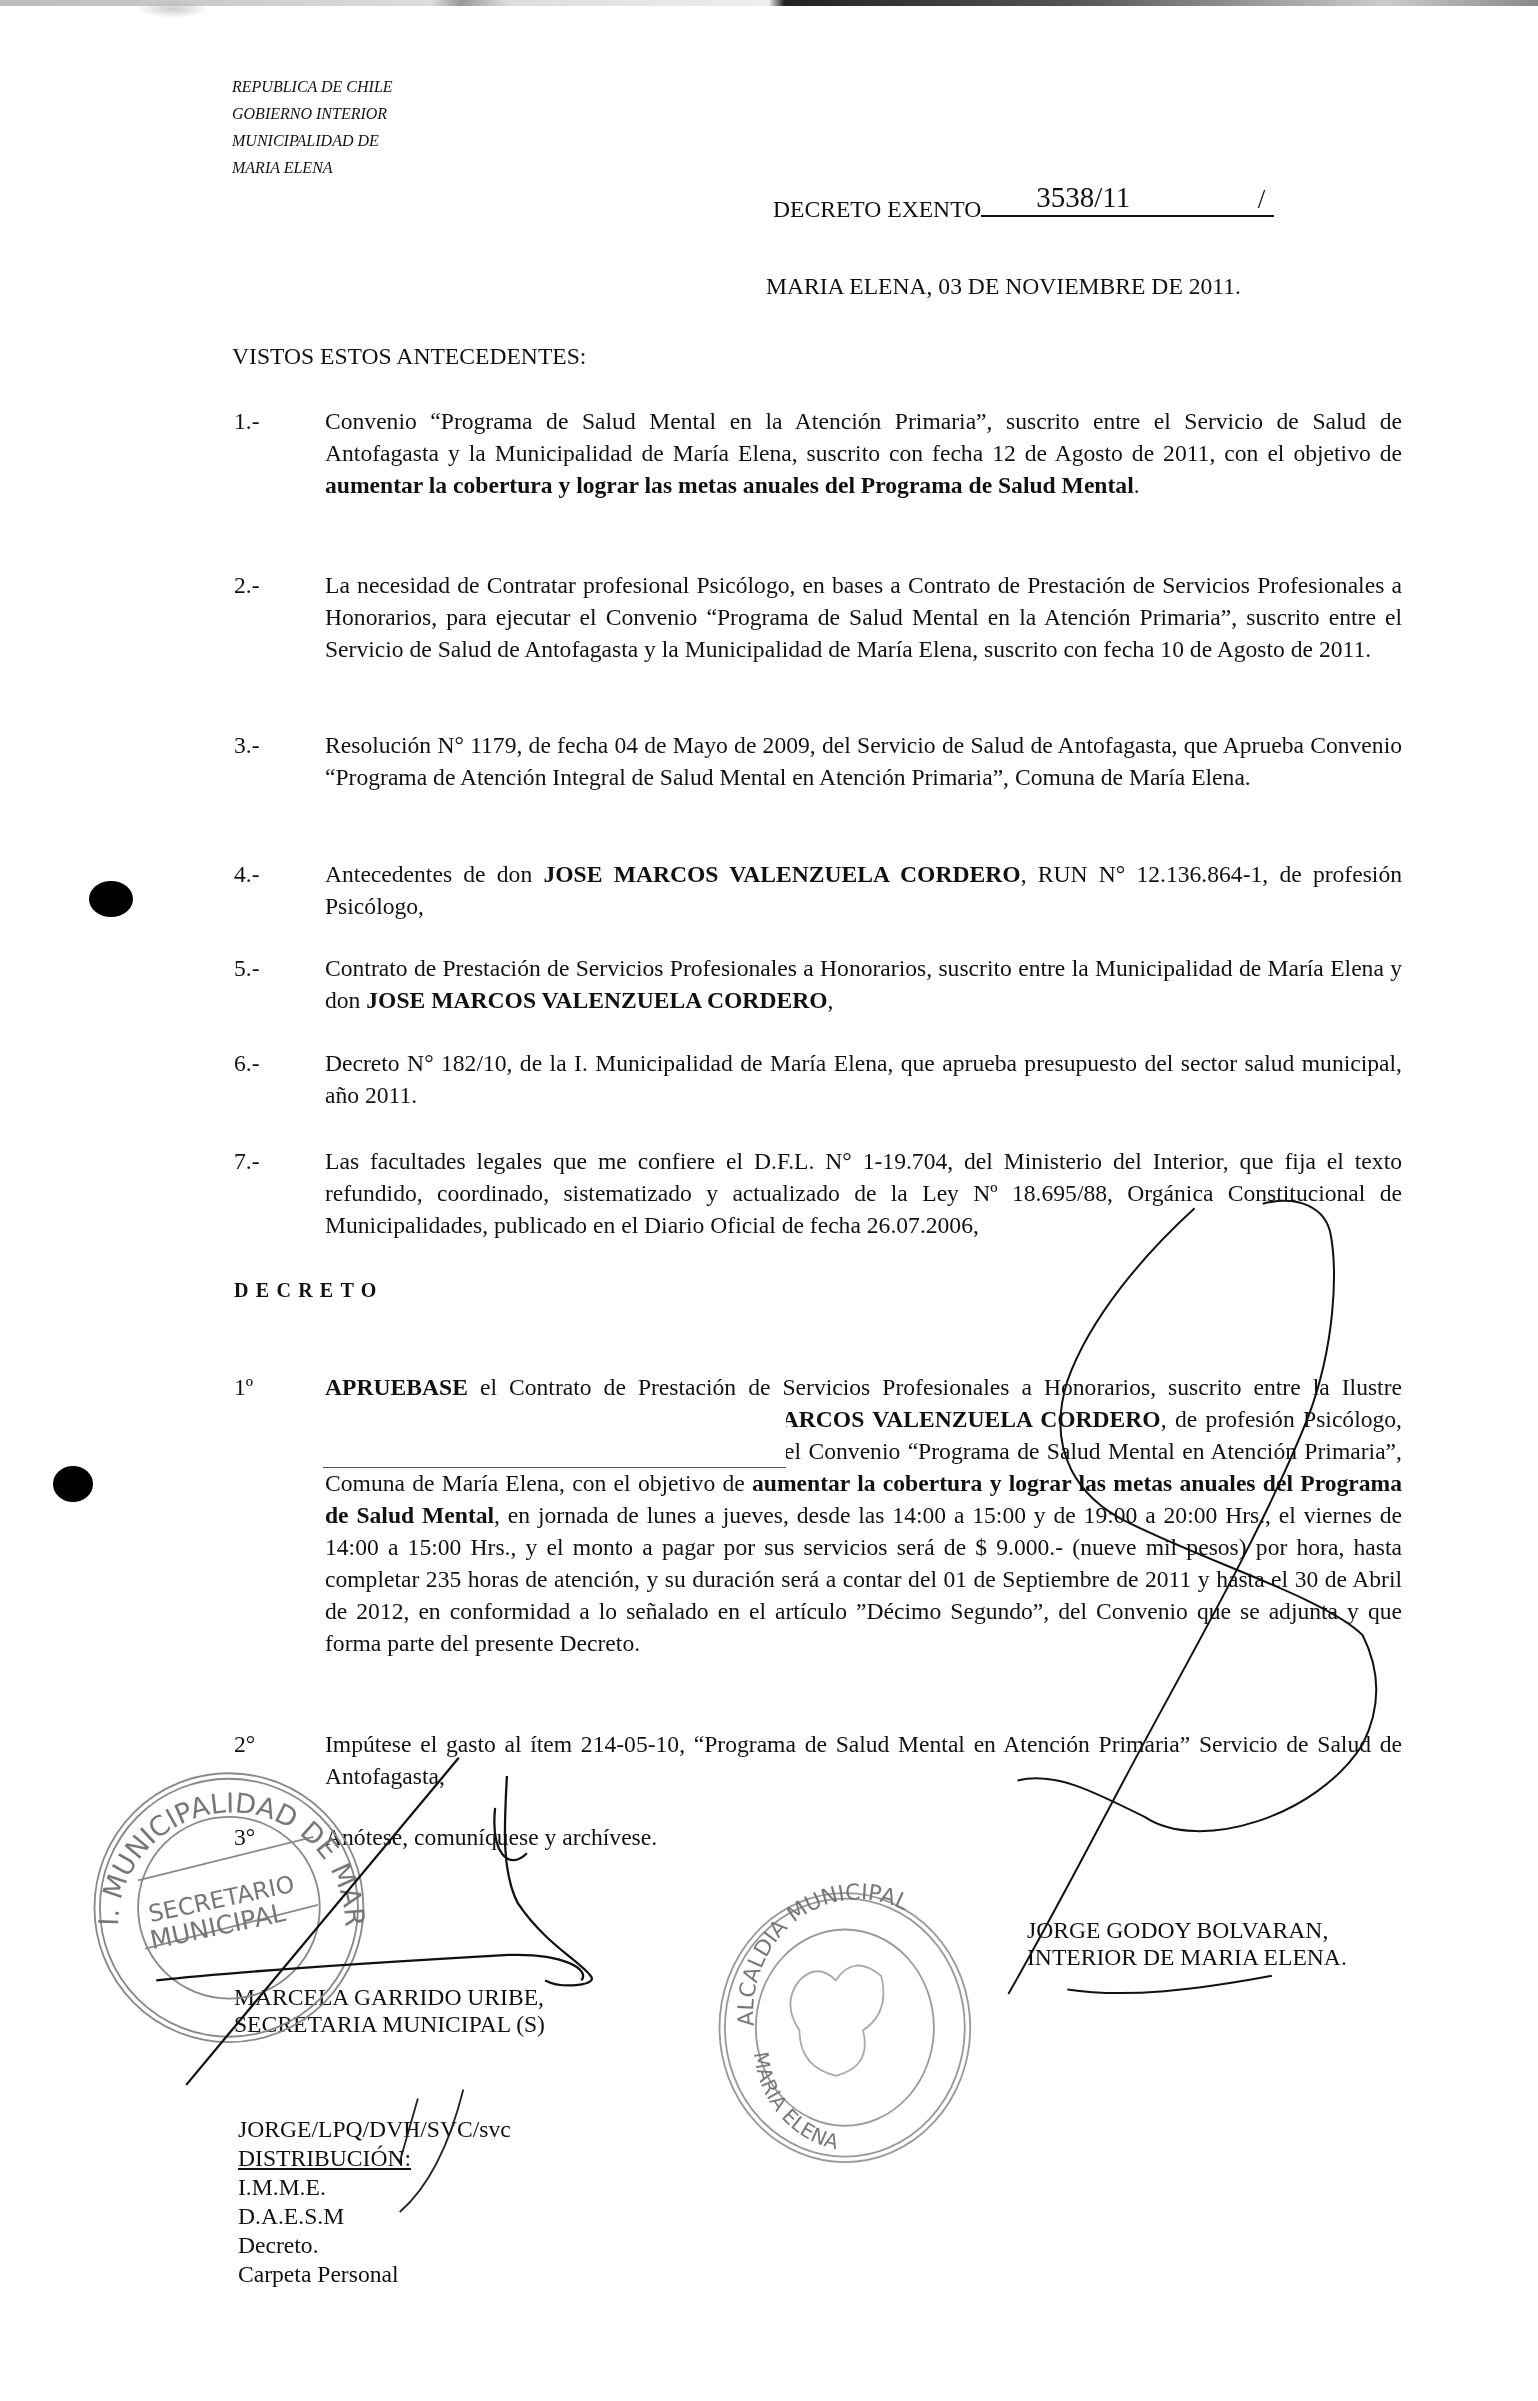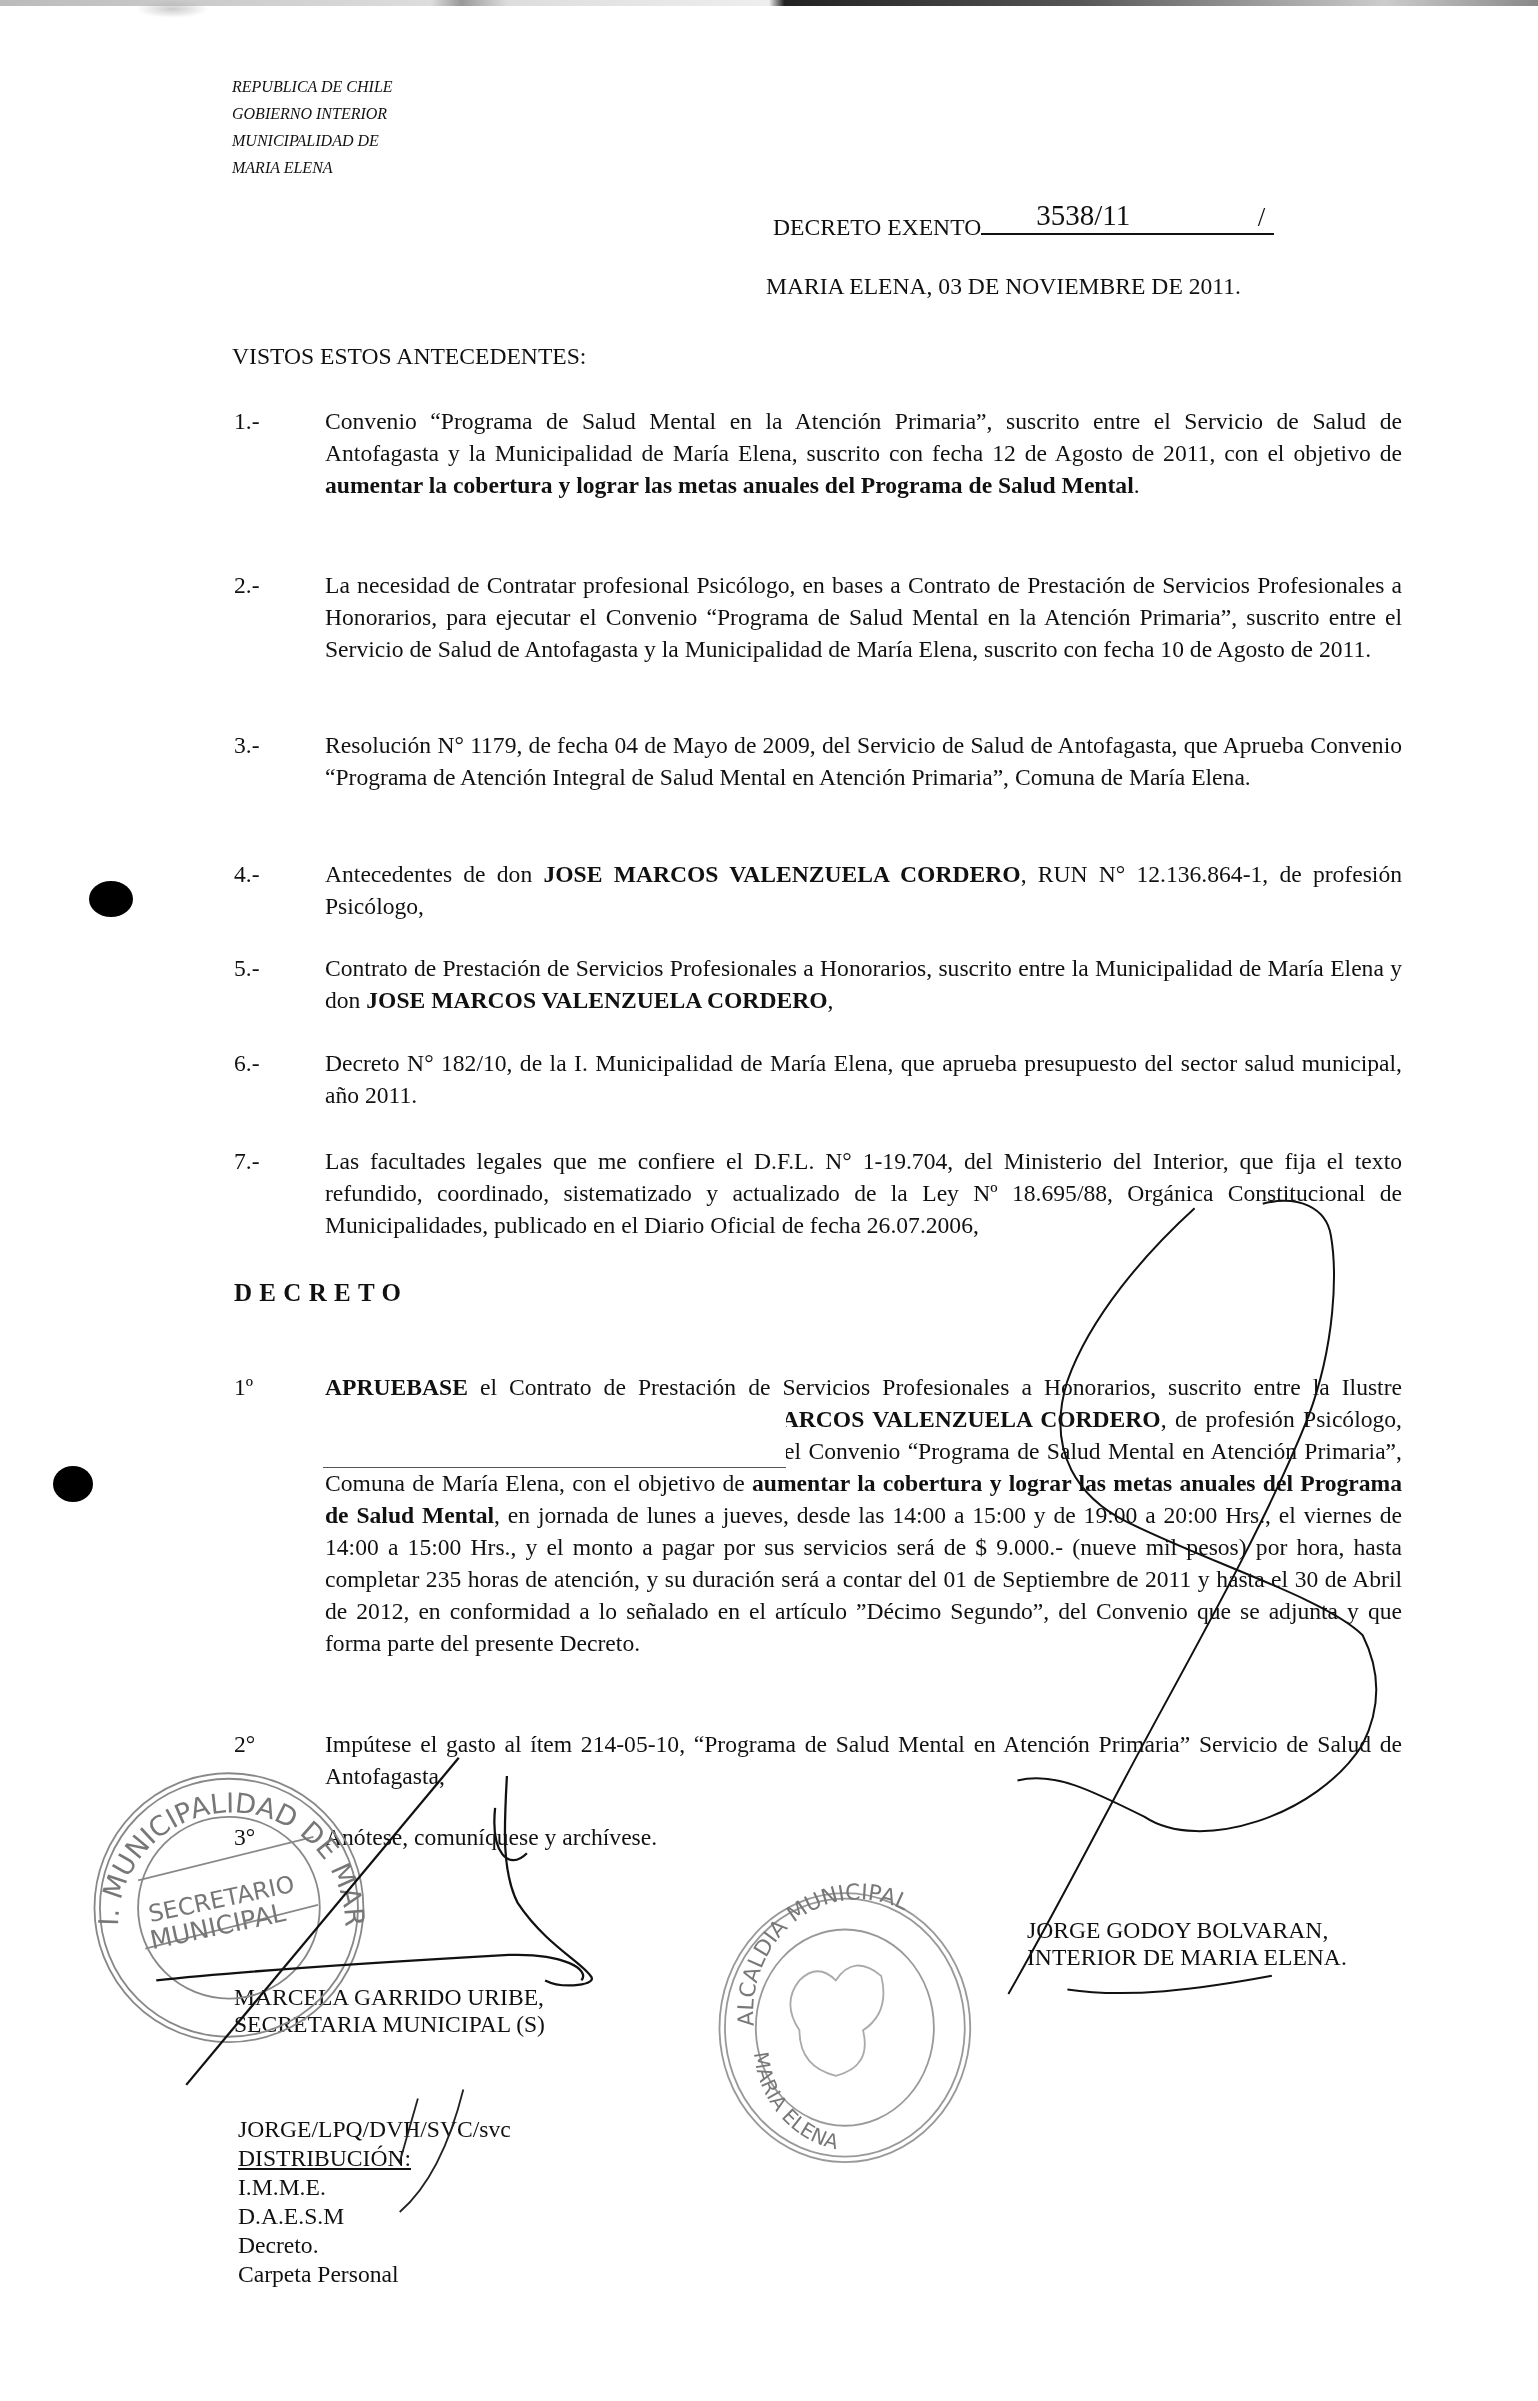--- a/index.html
+++ b/index.html
@@ -3,31 +3,31 @@
 <meta charset="utf-8">
 <style>
   html, body { margin:0; padding:0; }
   body { width:1538px; height:2401px; background:#ffffff; position:relative; overflow:hidden;
          font-family:"Liberation Serif", serif; color:#111; }
   .topedge { position:absolute; left:0; top:0; width:1538px; height:5.5px;
              background:linear-gradient(90deg,#bbb 0%,#ddd 28%,#999 30%,#ddd 33%,#eee 50%,#222 51%,#555 70%,#ccc 90%,#888 100%); }
   .smudge { position:absolute; left:136px; top:0; width:73px; height:18px; background:radial-gradient(ellipse at center,#aaa,transparent 70%); opacity:.6; }
   .hole { position:absolute; background:#000; border-radius:50%; }
   .hdr { position:absolute; left:232px; top:73px; font-size:16px; line-height:27px; text-align:left; width:291px;font-style:italic; }
-  .decreto-line { position:absolute; left:773px; top:204px; font-size:23.6px; }
+  .decreto-line { position:absolute; left:773px; top:186px; font-size:23.6px; }
   .decreto-num { display:inline-block; width:293px; border-bottom:2.7px solid #111; position:relative; height:29px; vertical-align:baseline; }
   .decreto-num .num { position:absolute; left:55px; top:-5.5px; font-weight:normal; font-size:29px; }
   .decreto-num .slash { position:absolute; right:9px; top:-1.8px; font-size:27px; }
   .city-date { position:absolute; left:766px; top:273px; font-size:23.6px; }
   .vistos { position:absolute; left:232px; top:343px; font-size:23.6px; }
   .item { position:absolute; left:234px; width:1168px; font-size:23.6px; line-height:32px; }
   .item .num { position:absolute; left:0; top:0; width:73px; }
   .item .body { margin-left:91px; text-align:justify; }
   b { font-weight:bold; }
-  .decreto-heading { position:absolute; left:234px; top:1279px; font-size:25px; font-weight:bold; letter-spacing:7.3px; }
+  .decreto-heading { position:absolute; left:234px; top:1279px; font-size:20px; font-weight:bold; letter-spacing:7.3px; }
   .redact { position:absolute; background:#fff; border-bottom:1.8px solid #555; }
   .sign { position:absolute; font-size:23.6px; line-height:27px; }
   .footer { position:absolute; left:238px; top:2115px; font-size:23.6px; line-height:29px; }
   .footer .u { text-decoration:underline; }
   svg.overlay { position:absolute; left:0; top:0; }
   .stamp-text { font-family:"DejaVu Sans", sans-serif; fill:#777; }
 </style>
 </head>
 <body>
 

